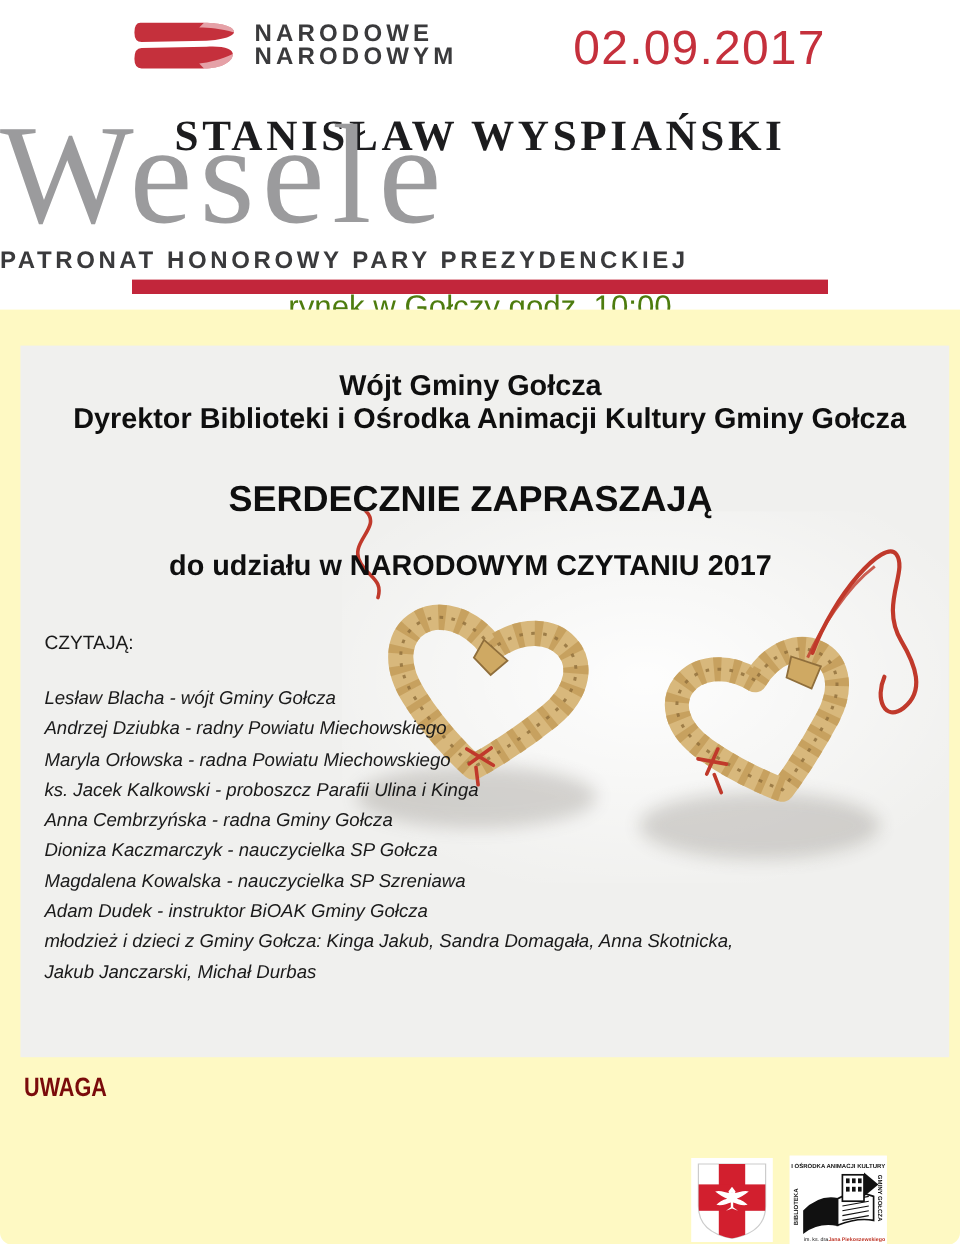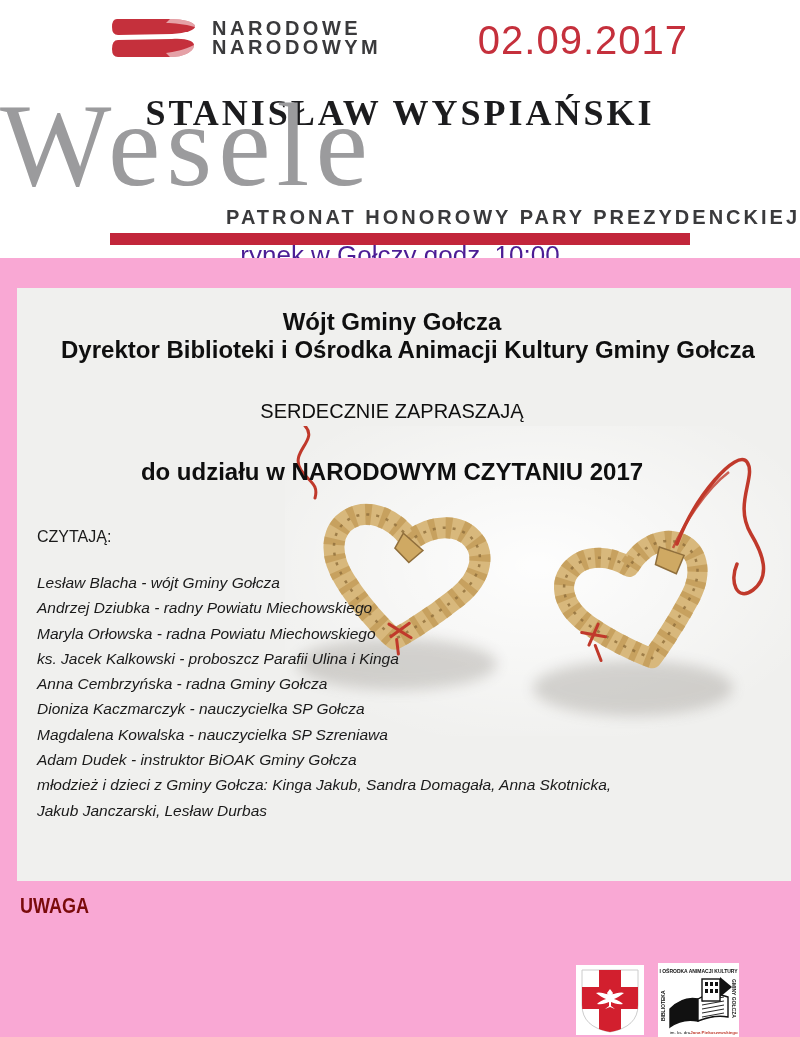--- a/index.html
+++ b/index.html
@@ -1,43 +1,43 @@
 <!DOCTYPE html>
 <html><head>
 <meta charset="utf-8">
 <style>
   html,body{margin:0;padding:0;background:#ffffff;}
   .poster{
     position:relative;width:800px;height:1037px;margin:0 auto;overflow:hidden;
-    background:#ffffff;font-family:"Liberation Sans", sans-serif;
+    background:#ffffff;font-family:"Liberation Sans", sans-serif;border-radius:10px;
   }
   
   .book-logo{position:absolute;left:110px;top:17px;width:88px;height:42px;}
   .brand{position:absolute;left:212px;top:19px;color:#3a3a3c;font-weight:bold;
          font-size:20px;line-height:19px;letter-spacing:3.5px;}
   .date{position:absolute;right:112px;top:18px;color:#c5303c;font-weight:normal;
         font-size:40px;letter-spacing:1px;}
   .author{position:absolute;left:0;top:72px;width:800px;text-align:center;
           font-family:"Liberation Serif", serif;font-weight:bold;font-size:36px;
           letter-spacing:3px;color:#1c1c1e;margin-top:20px;}
   .book-title{position:absolute;left:0;top:86px;width:800px;text-align:left;
           font-family:"Liberation Serif", serif;font-weight:normal;font-size:118px;
           line-height:120px;letter-spacing:6px;color:#9b9b9d;}
-  .patronage{position:absolute;left:0;top:206px;width:800px;text-align:right;
+  .patronage{position:absolute;left:0;top:206px;width:800px;text-align:left;
           font-weight:bold;font-size:20px;letter-spacing:3px;color:#3a3a3c;}
   .red-bar{position:absolute;left:110px;top:233px;width:580px;height:12px;background:#c2263b;}
   .event-info{position:absolute;left:0;top:240px;width:800px;text-align:center;
-          font-size:26px;line-height:30px;color:#4c1d95;}
+          font-size:26px;line-height:30px;color:#4d7c0f;}
   
-  .black-section{position:absolute;left:0;top:258px;width:800px;height:779px;background:#f9a8d4;}
+  .black-section{position:absolute;left:0;top:258px;width:800px;height:779px;background:#fef9c3;}
   .card{position:absolute;left:17px;top:30px;width:774px;height:593px;background:#f0f0ee;}
   .card .center{position:absolute;left:0;width:750px;text-align:center;color:#0f0f0f;z-index:2;}
   .host1{top:20px;font-weight:bold;font-size:24px;}
   .host2{top:48px;font-weight:bold;font-size:24px;padding-left:16px;}
-  .invite{top:112px;font-weight:normal;font-size:20px;}
+  .invite{top:112px;font-weight:bold;font-size:30px;}
   .event-line{top:170px;font-weight:bold;font-size:24px;}
   .readers-heading{position:absolute;left:20px;top:240px;font-size:16px;color:#1a1a1a;z-index:2;}
   .readers{position:absolute;left:20px;top:282px;font-size:15.5px;line-height:25.3px;color:#1a1a1a;z-index:2;font-style:italic;}
   .hearts{position:absolute;left:268px;top:138px;width:505px;height:310px;z-index:1;}
   
   .notice{position:absolute;left:37px;top:893px;color:#7a0b0b;font-weight:bold;
           font-size:22px;transform:scaleX(0.82);transform-origin:left center;letter-spacing:0px;}
   .logo-box{position:absolute;background:#ffffff;}
   .logo-box.arms{left:593px;top:965px;width:68px;height:70px;}
   .logo-box.library{left:675px;top:963px;width:81px;height:74px;}
@@ -126,21 +126,21 @@
       <div class="readers">
         <div>Lesław Blacha - wójt Gminy Gołcza</div>
         <div>Andrzej Dziubka - radny Powiatu Miechowskiego</div>
         <div>Maryla Orłowska - radna Powiatu Miechowskiego</div>
         <div>ks. Jacek Kalkowski - proboszcz Parafii Ulina i Kinga</div>
         <div>Anna Cembrzyńska - radna Gminy Gołcza</div>
         <div>Dioniza Kaczmarczyk - nauczycielka SP Gołcza</div>
         <div>Magdalena Kowalska - nauczycielka SP Szreniawa</div>
         <div>Adam Dudek - instruktor BiOAK Gminy Gołcza</div>
         <div>młodzież i dzieci z Gminy Gołcza: Kinga Jakub, Sandra Domagała, Anna Skotnicka,</div>
-        <div>Jakub Janczarski, Lesław Durbas</div>
+        <div>Jakub Janczarski, Michał Durbas</div>
       </div>
     </div>
 
     <div class="notice" style="position:absolute;left:20px;top:635px;">UWAGA</div>
 
     <div class="logo-box arms" style="left:576px;top:707px;">
       <svg viewBox="0 0 68 70">
         <defs>
           <clipPath id="shieldClip">
             <path d="M6,5 H62 V40 Q62,62 34,67 Q6,62 6,40 Z"></path>

